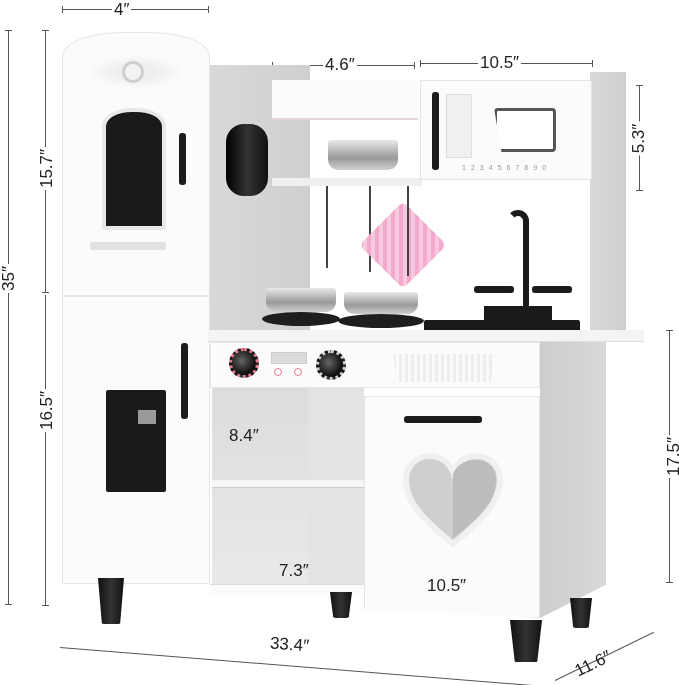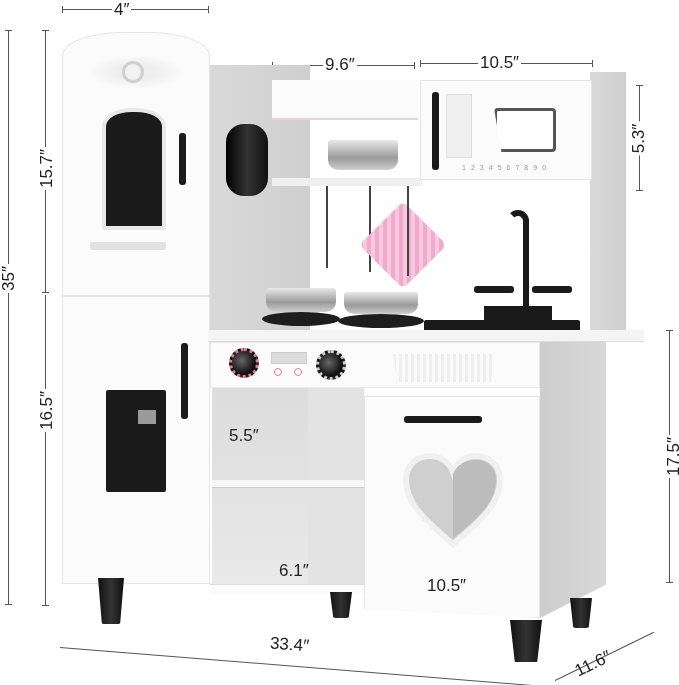--- a/index.html
+++ b/index.html
@@ -29,21 +29,21 @@
   <div class="line-h" style="left:62px;top:9px;width:146px;"></div>
   <div class="tick-v" style="left:62px;top:6px;"></div>
   <div class="tick-v" style="left:208px;top:6px;"></div>
   <span class="dimtext" style="left:112px;top:1px;">4″</span>
 </div>
 
 <div>
   <div class="line-h" style="left:272px;top:65px;width:142px;"></div>
   <div class="tick-v" style="left:272px;top:62px;"></div>
   <div class="tick-v" style="left:414px;top:62px;"></div>
-  <span class="dimtext" style="left:323px;top:56px;">9.6″</span>
+  <span class="dimtext" style="left:323px;top:56px;">4.6″</span>
 </div>
 
 <div>
   <div class="line-h" style="left:420px;top:63px;width:172px;"></div>
   <div class="tick-v" style="left:420px;top:60px;"></div>
   <div class="tick-v" style="left:592px;top:60px;"></div>
   <span class="dimtext" style="left:478px;top:54px;">10.5″</span>
 </div>
 
 <div>
@@ -142,22 +142,22 @@
 <div class="knob" style="left:229px;top:348px;"></div>
 <div class="abs" style="left:271px;top:352px;width:36px;height:12px;background:#dcdcdc;border:1px solid #ccc;"></div>
 <div class="abs" style="left:274px;top:368px;width:8px;height:8px;border-radius:50%;border:1px solid #e57b8e;"></div>
 <div class="abs" style="left:294px;top:368px;width:8px;height:8px;border-radius:50%;border:1px solid #e57b8e;"></div>
 <div class="knob" style="left:316px;top:350px;border-color:#ccc;"></div>
 <div class="abs" style="left:393px;top:354px;width:102px;height:28px;background:repeating-linear-gradient(90deg,#eee 0 3px,#fafafa 3px 6px);clip-path:polygon(0 0,100% 0,96% 100%,4% 100%);"></div>
 
 <div class="abs" style="left:212px;top:388px;width:152px;height:196px;background:linear-gradient(180deg,#dcdcdc,#e9e9e9);"></div>
 <div class="abs" style="left:308px;top:388px;width:56px;height:196px;background:#e3e3e3;"></div>
 <div class="abs" style="left:212px;top:480px;width:152px;height:8px;background:#f6f6f6;border-bottom:1px solid #ccc;"></div>
-<span class="dimtext" style="left:227px;top:427px;background:transparent;">5.5″</span>
-<span class="dimtext" style="left:277px;top:562px;background:transparent;">6.1″</span>
+<span class="dimtext" style="left:227px;top:427px;background:transparent;">8.4″</span>
+<span class="dimtext" style="left:277px;top:562px;background:transparent;">7.3″</span>
 <div class="abs white" style="left:210px;top:584px;width:156px;height:10px;border-top:1px solid #ddd;"></div>
 
 <div class="abs white" style="left:364px;top:396px;width:176px;height:222px;border:1px solid #e5e5e5;clip-path:polygon(0 0,100% 0,100% 100%,0 96%);"></div>
 <div class="handle-h" style="left:404px;top:416px;width:78px;"></div>
 <div class="abs" style="left:402px;top:452px;width:102px;height:96px;">
   <svg width="102" height="96" viewBox="0 0 102 96">
     <path d="M51 92 C20 66 4 50 4 28 C4 12 16 4 28 4 C40 4 48 12 51 20 C54 12 62 4 74 4 C86 4 98 12 98 28 C98 50 82 66 51 92 Z" fill="#cfcfcf" stroke="#f0f0f0" stroke-width="6"></path>
     <path d="M51 86 L51 22 C54 14 62 8 74 8 C86 8 94 16 94 28 C94 48 80 64 51 86 Z" fill="#bcbcbc"></path>
   </svg>
 </div>

